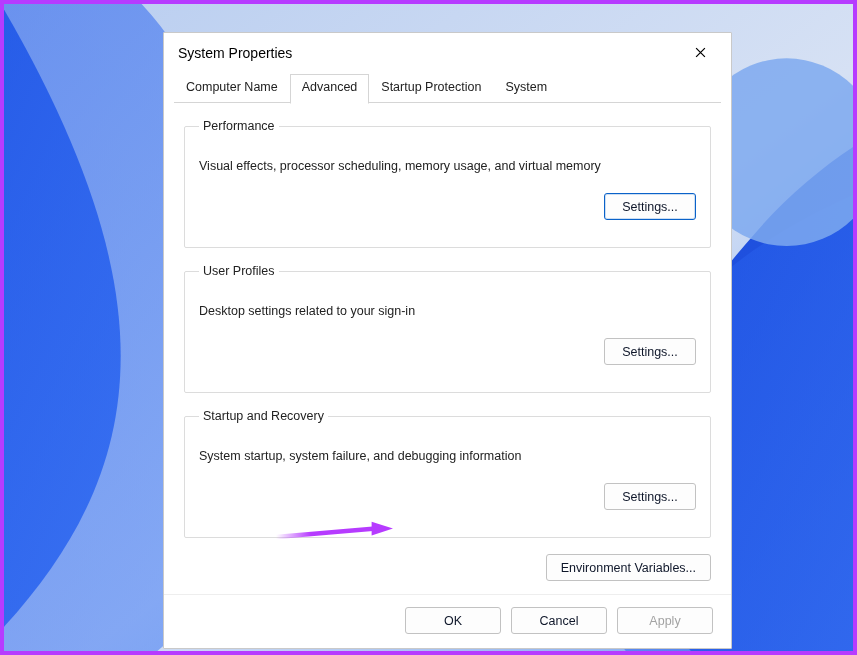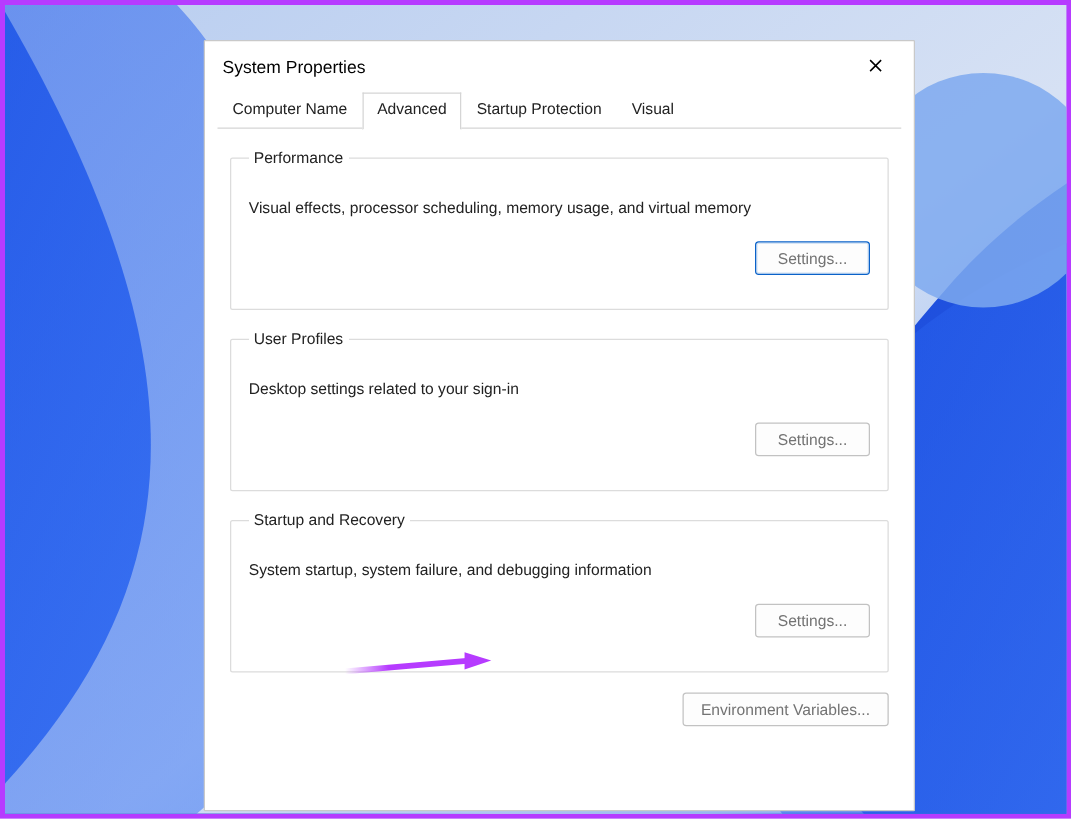--- a/index.html
+++ b/index.html
@@ -125,21 +125,21 @@
   fieldset .btn-row { min-height: 30px; }
 
   .winbtn {
     min-width: 92px;
     height: 27px;
     padding: 0 14px;
     background: #fdfdfd;
     border: 1px solid #c2c2c2;
     border-radius: 3px;
     font: inherit;
-    color: #737373;
+    color: #0f172a;
     cursor: default;
   }
   .winbtn.accent { border-color: #0a62c9; box-shadow: inset 0 0 0 1px rgba(10,98,201,0.2); }
   .winbtn.disabled { color: #a3a3a3; }
 
   .env-row { display:flex; justify-content:flex-end; padding: 4px 0 2px 0; position:relative; }
 
   .footer {
     display: flex;
     justify-content: flex-end;
@@ -200,21 +200,21 @@
             <path d="M1 1 L9 9 M9 1 L1 9" stroke="#000" stroke-width="1.1" fill="none"></path>
           </svg>
         </span>
       </div>
     </div>
 
     <div class="tabstrip">
       <div class="tab"><span>Computer Name</span></div>
       <div class="tab active"><span>Advanced</span></div>
       <div class="tab"><span>Startup Protection</span></div>
-      <div class="tab"><span>Visual</span></div>
+      <div class="tab"><span>System</span></div>
     </div>
 
     <div class="body">
 
       <fieldset>
         <legend>Performance</legend>
         <div class="desc">Visual effects, processor scheduling, memory usage, and virtual memory</div>
         <div class="btn-row">
           <button class="winbtn accent">Settings...</button>
         </div>
@@ -234,20 +234,25 @@
         <div class="btn-row">
           <button class="winbtn">Settings...</button>
         </div>
       </fieldset>
 
       <div class="env-row">
         <button class="winbtn" style="min-width:160px">Environment Variables...</button>
       </div>
     </div>
 
+    <div class="footer">
+      <button class="winbtn" style="min-width:96px">OK</button>
+      <button class="winbtn" style="min-width:96px">Cancel</button>
+      <button class="winbtn disabled" style="min-width:96px">Apply</button>
+    </div>
   </div>
 
   <div class="arrow">
     <svg width="120" height="30" viewBox="0 0 236 40">
       <defs>
         <linearGradient id="ga" x1="0" y1="0" x2="1" y2="0">
           <stop offset="0%" stop-color="#b63bff" stop-opacity="0"></stop>
           <stop offset="35%" stop-color="#b63bff" stop-opacity="1"></stop>
           <stop offset="100%" stop-color="#b63bff" stop-opacity="1"></stop>
         </linearGradient>

